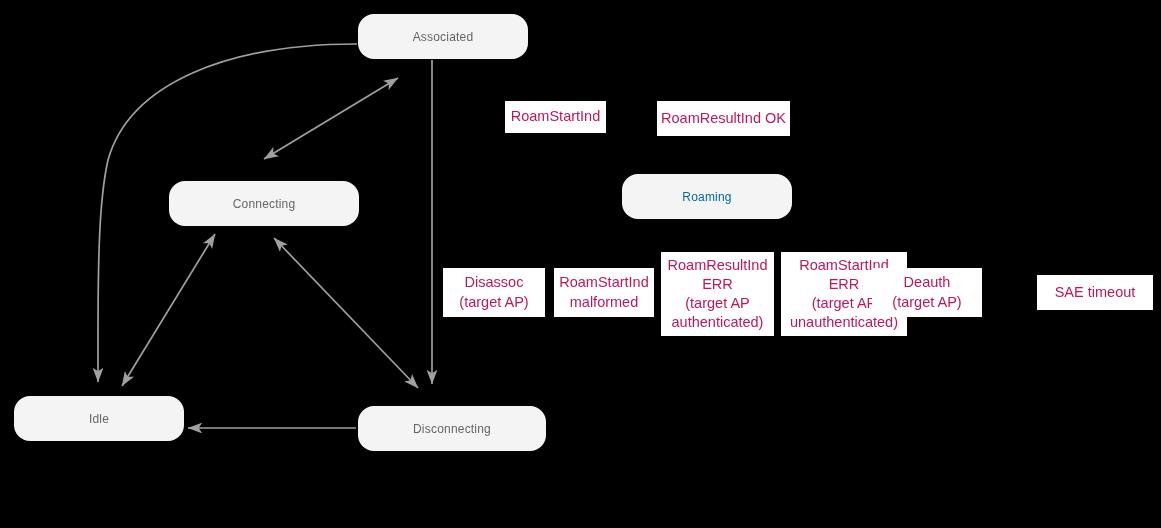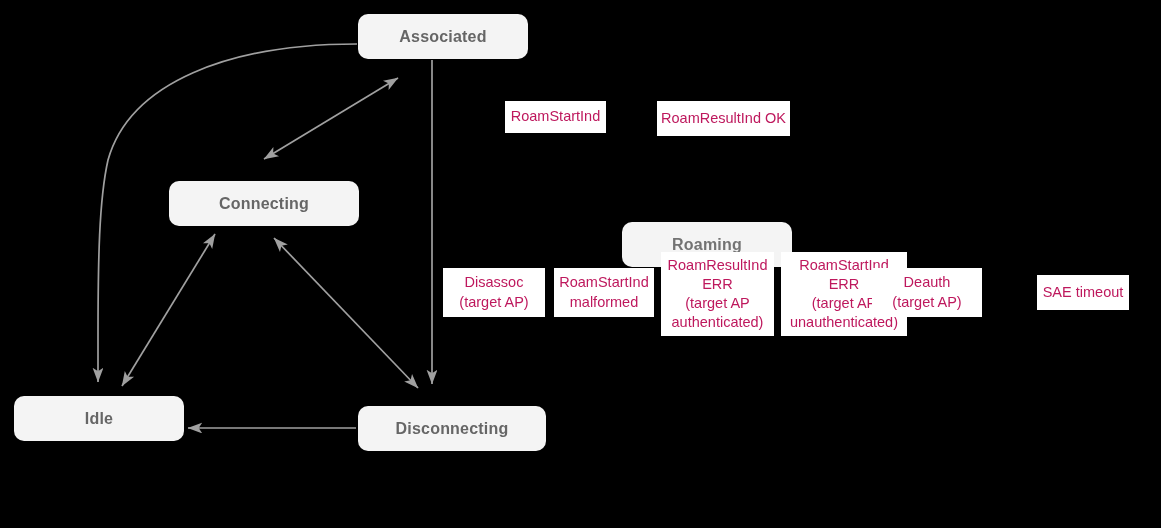--- a/index.html
+++ b/index.html
@@ -18,34 +18,33 @@
   #edge-layer {
     position: absolute;
     left: 0;
     top: 0;
     width: 1161px;
     height: 528px;
   }
   .state-node {
     position: absolute;
     background: #f4f4f4;
-    border-radius: 10px;
+    border-radius: 16px;
     display: flex;
     align-items: center;
     justify-content: center;
     box-sizing: border-box;
     color: #666666;
-    font-weight: bold;
-    font-size: 16px;
+    font-weight: normal;
+    font-size: 12px;
     letter-spacing: 0.2px;
     z-index: 2;
   }
   .state-node.accent {
-    color: #737373;
-    margin-top: 48px;
+    color: #0369a1;
   }
   .event-label {
     position: absolute;
     background: #ffffff;
     color: #be185d;
     display: flex;
     align-items: center;
     justify-content: center;
     text-align: center;
     box-sizing: border-box;
@@ -100,16 +99,16 @@
       <div class="event-label" style="left: 661px; top: 252px; width: 113px; height: 84px;">RoamResultInd
 ERR
 (target AP
 authenticated)</div>
       <div class="event-label" style="left: 781px; top: 252px; width: 126px; height: 84px;">RoamStartInd
 ERR
 (target AP
 unauthenticated)</div>
       <div class="event-label" style="left: 872px; top: 268px; width: 110px; height: 49px;">Deauth
 (target AP)</div>
-      <div class="event-label" style="left: 1037px; top: 275px; width: 92px; height: 35px;">SAE timeout</div>
+      <div class="event-label" style="left: 1037px; top: 275px; width: 116px; height: 35px;">SAE timeout</div>
     </div>
 
 </div>
 
 </body></html>

